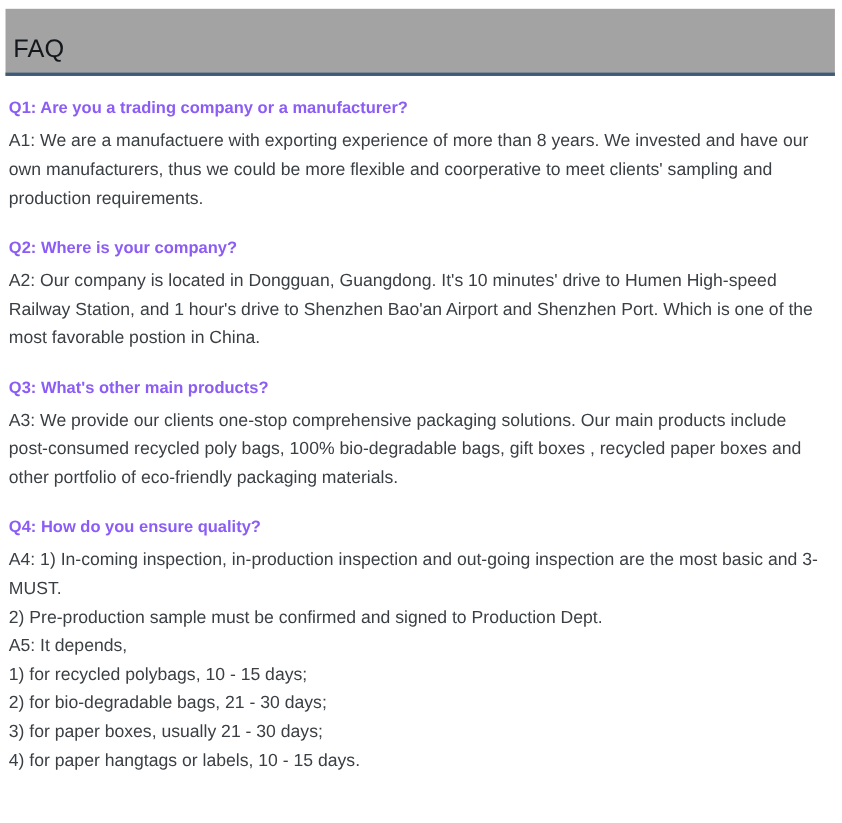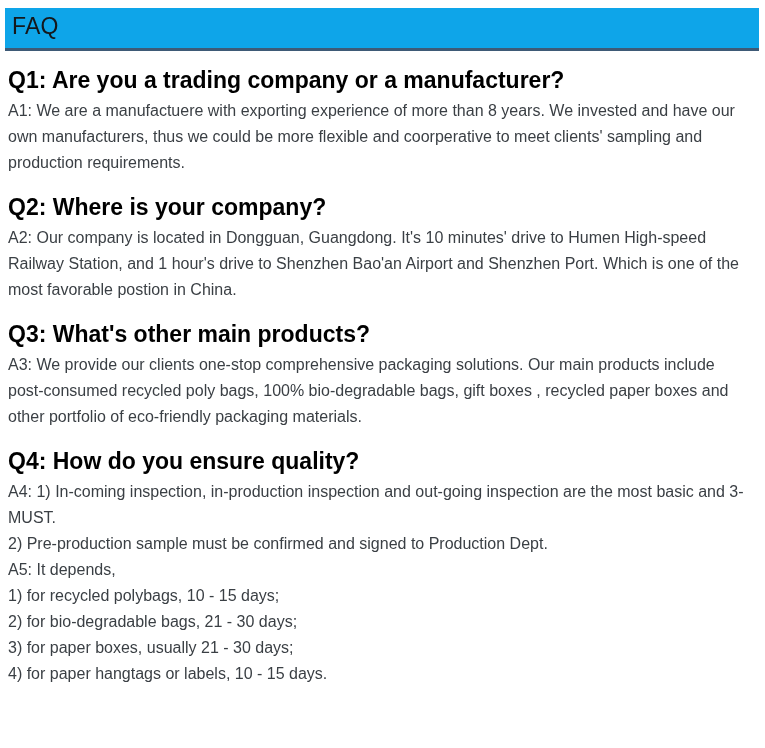--- a/index.html
+++ b/index.html
@@ -8,40 +8,40 @@
     padding: 0;
     background: #ffffff;
     font-family: "Liberation Sans", "DejaVu Sans", sans-serif;
   }
   .page {
     width: 765px;
     background: #ffffff;
   }
   .header-bar {
     margin: 8px 6px 0 5px;
-    background: #0ea5e9;
+    background: #a3a3a3;
     border-bottom: 3px solid #3e5a76;
-    padding: 4px 12px 7px 7px;
+    padding: 22px 12px 7px 7px;
   }
   .header-title {
     font-size: 23px;
     line-height: 29px;
     font-weight: 400;
     color: #14181c;
     letter-spacing: 0.2px;
   }
   .faq-list {
     padding: 0 14px 14px 8px;
   }
   .faq-item .question {
     margin: 22px 0 8px 0;
-    font-size: 23px;
+    font-size: 15px;
     line-height: 19px;
     font-weight: 700;
-    color: #000000;
+    color: #8b5cf6;
   }
   .faq-item:first-child .question {
     margin-top: 20px;
   }
   .faq-item .answer {
     margin: 0;
     font-size: 16px;
     line-height: 26px;
     font-weight: 400;
     color: #3a3f44;

